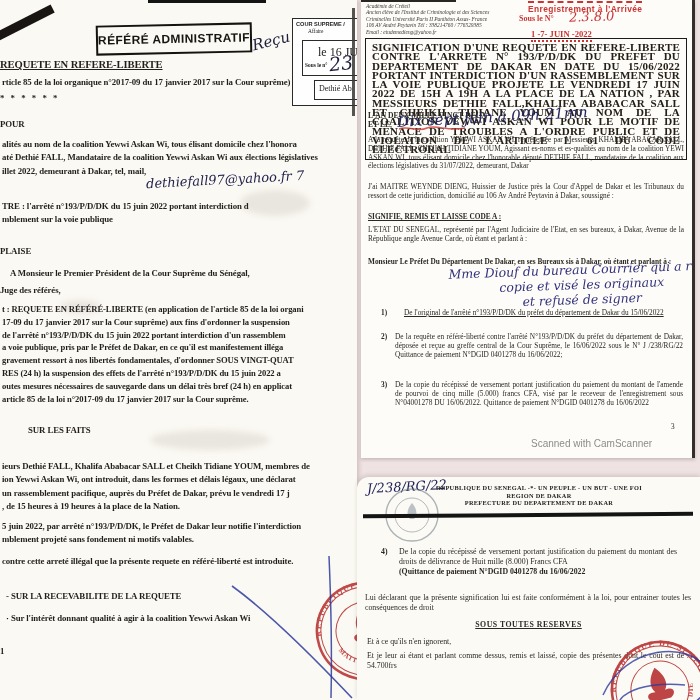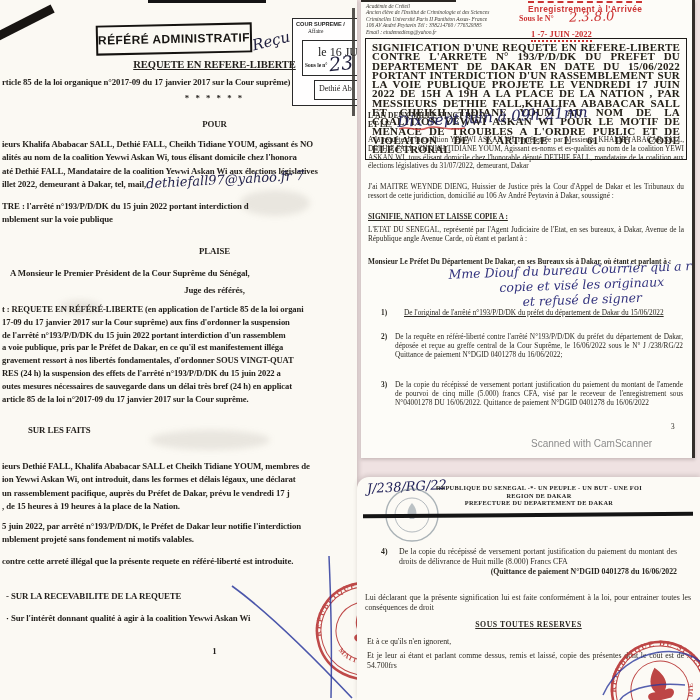--- a/index.html
+++ b/index.html
@@ -10,21 +10,21 @@
   .paper{position:absolute;overflow:hidden;}
   #left-paper{left:0;top:0;width:357px;height:700px;background:#fbf9f3;
               box-shadow:2px 0 4px rgba(60,40,40,.18);}
   #rt-paper{left:361px;top:0;width:331px;height:458px;background:#fdfcf8;
             border-right:3px solid #332e2a;box-shadow:0 2px 3px rgba(60,40,40,.2);}
   #rb-paper{left:357px;top:477px;width:343px;height:223px;background:#fcfaf5;
             border-top-left-radius:12px;box-shadow:0 -2px 4px rgba(60,40,40,.15);}
   
   .ld{font-size:8.8px;font-weight:600;color:#221f1b;letter-spacing:-.1px;
       line-height:13.4px;white-space:nowrap;}
-  .ld-c{text-align:center;width:100%;white-space:normal;margin-left:36px;}
+  .ld-c{text-align:left;width:100%;white-space:normal;}
   .ld-h{font-weight:700;}
   .p-objet{font-size:8.6px;line-height:12.8px;}
   .u{text-decoration:underline;}
   
   .rt{font-size:7.3px;color:#2b2822;line-height:8.8px;text-align:justify;}
   .rt-b{font-weight:700;}
   .letterhead{font-size:5.4px;line-height:6.4px;font-style:italic;color:#3a3833;white-space:nowrap;}
   .titlebox{border:1.6px solid #1c1a18;font-weight:700;font-size:11px;line-height:9.3px;
             padding:4px 6px;text-align:justify;letter-spacing:.2px;color:#242018;}
   
@@ -63,21 +63,20 @@
     <div class="abs" style="left:27px;top:66px;font-size:8px;color:#1e1c1a;white-space:nowrap;">Dethié Ab</div>
   </div>
   <div class="abs hw" style="left:252px;top:32px;font-size:15px;transform:rotate(-14deg);color:#20203f;">Reçu</div>
 
   <div class="abs ld ld-c ld-h u" style="left:0;top:58px;font-size:10.6px;">REQUETE EN REFERE-LIBERTE</div>
   <div class="abs ld" style="left:2px;top:76px;">rticle 85 de la loi organique n°2017-09 du 17 janvier 2017 sur la Cour suprême)</div>
   <div class="abs ld ld-c" style="left:0;top:92px;letter-spacing:2px;">* * * * * *</div>
 
   <div class="abs ld ld-c ld-h" style="left:0;top:118px;">POUR</div>
   <div class="abs ld" style="left:2px;top:138px;">
-      <div>ieurs Khalifa Ababacar SALL, Dethié FALL, Cheikh Tidiane YOUM, agissant és NO</div>
       <div>alités au nom de la coalition Yewwi Askan Wi, tous élisant domicile chez l'honora</div>
       <div>até Dethié FALL, Mandataire de la coalition Yewwi Askan Wi aux élections législatives</div>
       <div>illet 2022,  demeurant à Dakar, tel, mail,</div>
     </div>
   <div class="abs hw" style="left:146px;top:172px;font-size:13px;transform:rotate(-3deg);color:#23234d;">dethiefall97@yahoo.fr      7</div>
 
   <div class="abs ld" style="left:2px;top:200px;">
       <div>TRE : l'arrêté  n°193/P/D/DK   du   15   juin  2022   portant   interdiction   d</div>
       <div>mblement  sur  la  voie  publique</div>
     </div>
@@ -164,21 +163,21 @@
 
   <div class="abs rt rt-b" style="left:7px;top:112px;white-space:nowrap;font-size:7.6px;">L'AN DEUX MILLE VINGT DEUX</div>
   <div class="abs rt rt-b" style="left:7px;top:121px;white-space:nowrap;font-size:7.6px;">ET LE,</div>
   <div class="abs hw" style="left:36px;top:108px;font-size:15px;color:#26265e;transform:rotate(-3deg);">Dix sept juin à 09h 21mn</div>
   <svg class="abs" style="left:36px;top:125px;" width="70" height="8" viewBox="0 0 70 8">
     <path d="M 2,4 C 12,0 20,8 30,3 C 40,-1 50,7 68,3" fill="none" stroke="#cc3434" stroke-width="1.4" opacity=".8"></path>
   </svg>
 
   <div class="abs rt" style="left:7px;top:136px;width:316px;">A la requête de la coalition YEWWI ASKAN WI, représentée par Messieurs, KHALIFA ABACAR SALL, DETHIE FALL, CHEIKH TIDIANE YOUM, Agissant es-noms et es-qualités au nom de la coalition YEWI ASKAN WI, tous élisant domicile chez l'honorable député DETHIE FALL, mandataire de la coalition aux élections législatives du 31/07/2022, demeurant, Dakar</div>
   <div class="abs rt" style="left:7px;top:183px;width:316px;">J'ai MAITRE WEYNDE DIENG, Huissier de Justice près la Cour d'Appel de Dakar et les Tribunaux du ressort de cette juridiction, domicilié au 106 Av André Peytavin à Dakar, soussigné :</div>
-  <div class="abs rt rt-b u" style="left:7px;top:213px;white-space:nowrap;">SIGNIFIE, NATION ET LAISSE COPIE A :</div>
+  <div class="abs rt rt-b u" style="left:7px;top:213px;white-space:nowrap;">SIGNIFIE, REMIS ET LAISSE CODE A :</div>
   <div class="abs rt" style="left:7px;top:226px;width:316px;">L'ETAT DU SENEGAL, représenté par l'Agent Judiciaire de l'Etat, en ses bureaux, à Dakar, Avenue de la République angle Avenue Carde, où étant et parlant à :</div>
   <div class="abs rt rt-b" style="left:7px;top:258px;width:316px;">Monsieur Le Préfet Du Département De Dakar, en ses Bureaux sis à Dakar, où étant et parlant à :</div>
   <div class="abs hw" style="left:88px;top:262px;font-size:12.5px;line-height:15px;color:#33337e;transform:rotate(-2deg);text-align:center;">
       <div>Mme Diouf du bureau Courrier qui a reçu</div>
       <div>copie et visé les originaux</div>
       <div>et refusé de signer</div>
     </div>
 
   <div class="abs rt" style="left:22px;top:309px;width:300px;">
     <span class="abs rt-b" style="left:-2px;top:0;">1)</span>
@@ -211,21 +210,21 @@
       <div>REPUBLIQUE DU SENEGAL  -*- UN PEUPLE - UN BUT - UNE FOI</div>
       <div>REGION DE DAKAR</div>
       <div>PREFECTURE DU DEPARTEMENT DE DAKAR</div>
     </div>
 
   <div class="abs" style="left:6px;top:36px;width:330px;height:3.5px;background:#141414;transform:rotate(-.4deg);"></div>
 
   <div class="abs rb" style="left:28px;top:70px;width:292px;">
     <span class="abs" style="left:-4px;top:0;font-weight:700;">4)</span>
     <div style="padding-left:14px;">De la copie du récépissé de versement portant justification du paiement du montant des droits de délivrance de Huit mille (8.000) Francs CFA</div>
-    <div style="padding-left:14px;text-align:right;font-weight:700;">(Quittance de paiement N°DGID 0401278 du 16/06/2022</div>
+    <div style="padding-left:14px;text-align:left;font-weight:700;">(Quittance de paiement N°DGID 0401278 du 16/06/2022</div>
   </div>
 
   <div class="abs rb" style="left:8px;top:116px;width:326px;">Lui déclarant que la présente signification lui est faite conformément à la loi, pour entrainer toutes les conséquences de droit</div>
 
   <div class="abs rb u" style="left:0;top:143px;width:100%;text-align:center;font-weight:700;letter-spacing:.5px;">SOUS TOUTES RESERVES</div>
 
   <div class="abs rb" style="left:10px;top:160px;white-space:nowrap;">Et à ce qu'ils n'en ignorent,</div>
 
   <div class="abs rb" style="left:10px;top:174px;width:322px;">Et je leur  ai étant et parlant comme dessus, remis et laissé, copie des présentes dont le coût est de : 54.700frs</div>
 

